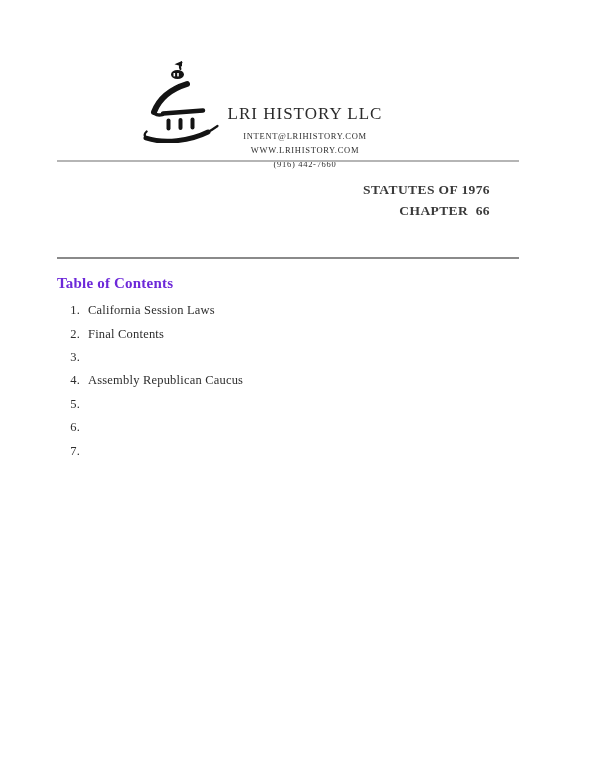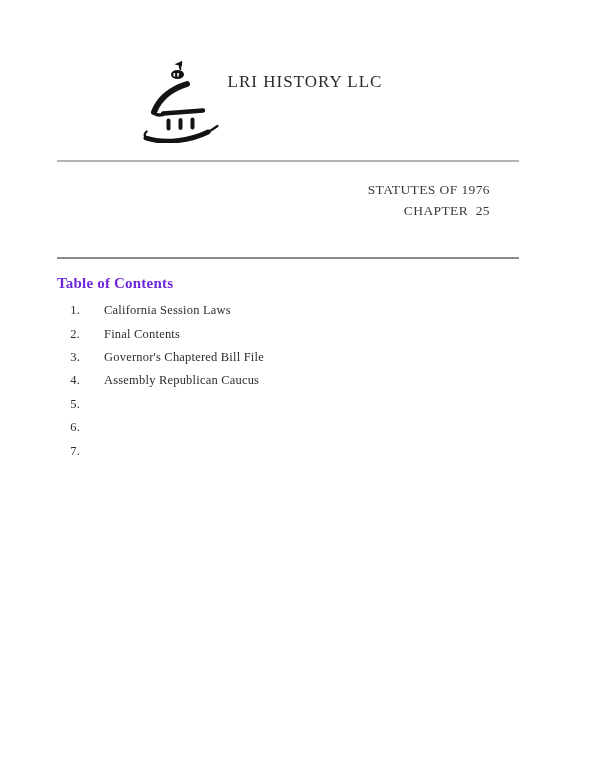--- a/index.html
+++ b/index.html
@@ -27,20 +27,21 @@
     top: 72px;
     width: 200px;
     text-align: center;
   }
   .company-name {
     font-size: 17px;
     line-height: 20px;
     letter-spacing: 1px;
     color: #2a2a2a;
     font-weight: 400;
+    margin-top: 32px;
   }
   .contact-lines {
     margin-top: 5px;
     font-size: 8.5px;
     line-height: 14px;
     letter-spacing: 0.7px;
     color: #2e2e2e;
   }
 
   
@@ -51,21 +52,21 @@
   }
   .rule-1 { top: 160px; height: 2px; background: #b5b5b5; }
   .rule-2 { top: 257px; height: 1.5px; background: #8a8a8a; }
 
   
   .doc-info {
     position: absolute;
     right: 110px;
     top: 179px;
     text-align: right;
-    font-weight: normal;
+    font-weight: bold;
     font-size: 13.5px;
     line-height: 21px;
     letter-spacing: 0.4px;
     color: #3a3a3a;
   }
   .doc-line { white-space: pre; }
 
   
   .toc-title {
     position: absolute;
@@ -89,21 +90,21 @@
     align-items: center;
     font-size: 12.5px;
     color: #2d2d2d;
     letter-spacing: 0.2px;
   }
   .toc-num {
     width: 23px;
     text-align: right;
     flex: 0 0 auto;
   }
-  .toc-label { margin-left: 24px; }
+  .toc-label { margin-left: 8px; }
 </style>
 </head>
 <body>
 
 <div class="page">
 
   <svg class="logo" viewBox="0 0 80 85" fill="none" stroke="#141414" stroke-linecap="round">
 
     <path d="M40,3 L32.5,6.2 L40,8.5 Z" fill="#141414" stroke="none"></path>
     <path d="M39.5,4.5 C37.5,7 37.5,9 38.5,11" stroke-width="2"></path>
@@ -121,45 +122,49 @@
     <path d="M38.5,62 L38.5,70" stroke-width="4"></path>
     <path d="M50.5,61.5 L50.5,69.5" stroke-width="4"></path>
 
     <path d="M4,80 C22,86 48,83 66,74" stroke-width="5"></path>
     <path d="M66,74 C69,72.5 72,70.5 75.5,68" stroke-width="2.2"></path>
     <path d="M4,80 C2.2,78 2.4,75.5 4.6,73.5" stroke-width="2.2"></path>
   </svg>
 
   <div class="company-block">
     <div class="company-name">LRI HISTORY LLC</div>
+    <div class="contact-lines">
+      <div>INTENT@LRIHISTORY.COM</div>
+      <div>WWW.LRIHISTORY.COM</div>
+      <div>(916) 442-7660</div>
+    </div>
   </div>
 
   <div class="rule rule-1"></div>
 
   <div class="doc-info">
     <div class="doc-line">STATUTES OF 1976</div>
-    <div class="doc-line">CHAPTER  25</div>
+    <div class="doc-line">CHAPTER  66</div>
   </div>
 
   <div class="rule rule-2"></div>
 
   <div class="toc-title">Table of Contents</div>
 
   <div class="toc-list">
     <div class="toc-item">
       <span class="toc-num">1.</span>
       <span class="toc-label">California Session Laws</span>
     </div>
     <div class="toc-item">
       <span class="toc-num">2.</span>
       <span class="toc-label">Final Contents</span>
     </div>
     <div class="toc-item">
       <span class="toc-num">3.</span>
-      <span class="toc-label">Governor's Chaptered Bill File</span>
     </div>
     <div class="toc-item">
       <span class="toc-num">4.</span>
       <span class="toc-label">Assembly Republican Caucus</span>
     </div>
     <div class="toc-item">
       <span class="toc-num">5.</span>
     </div>
     <div class="toc-item">
       <span class="toc-num">6.</span>

